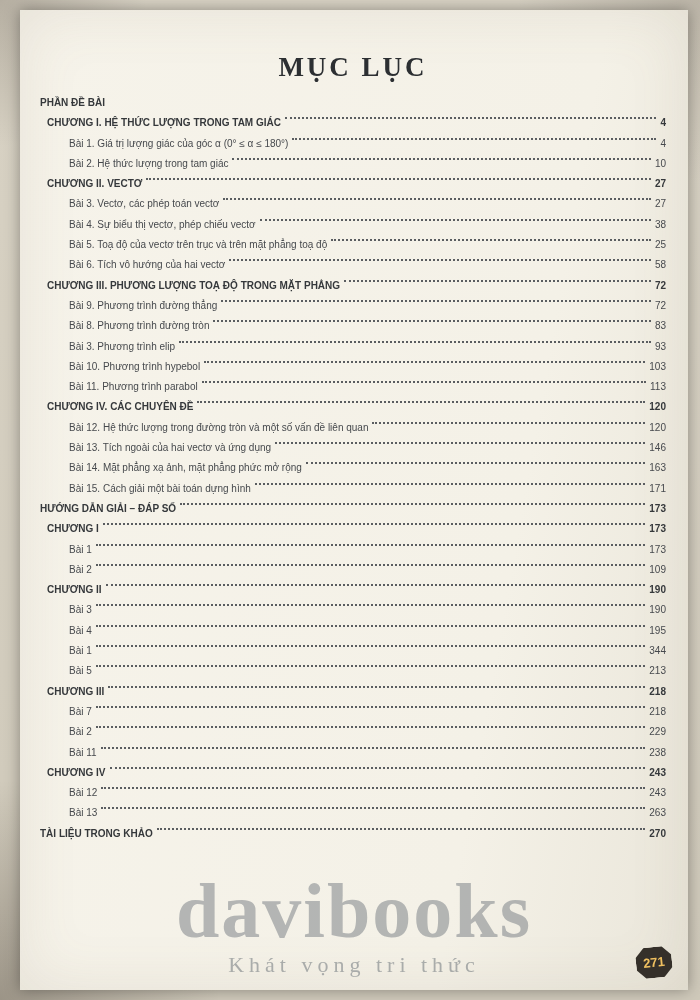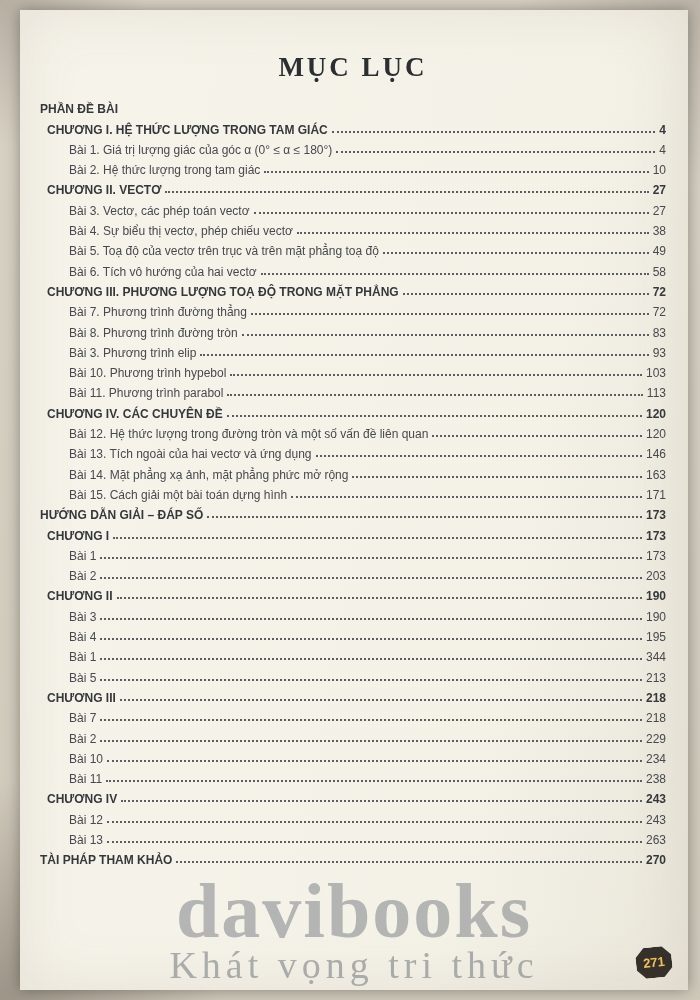--- a/index.html
+++ b/index.html
@@ -25,22 +25,22 @@
     box-sizing:border-box;
     margin-left:8px;
   }
   .title{
     font-family:"Liberation Serif",serif;
     font-size:27px;font-weight:bold;letter-spacing:3px;
     color:#2c2f32;text-align:center;margin:0 0 14px 0;
   }
   .toc{position:relative;z-index:2;}
   .toc-row{
-    display:flex;align-items:flex-end;
-    height:20.3px;font-size:12px;color:#46494d;
+    display:flex;align-items:flex-start;
+    height:20.3px;font-size:10px;color:#46494d;
     white-space:nowrap;
   }
   .toc-row.bold .toc-label,.toc-row.bold .toc-page{font-weight:bold;color:#35383b;}
   .toc-row.lvl0{padding-left:0;}
   .toc-row.lvl1{padding-left:7px;}
   .toc-row.lvl2{padding-left:29px;}
   .toc-label{flex:0 0 auto;padding-bottom:1px;}
   .toc-leader{
     flex:1 1 auto;
     border-bottom:2px dotted #5a5d60;
@@ -53,21 +53,21 @@
     text-align:center;z-index:1;pointer-events:none;
   }
   .wm1{
     font-family:"Liberation Serif",serif;
     font-size:78px;line-height:70px;font-weight:bold;
     color:rgba(125,131,136,.55);
     letter-spacing:2px;
   }
   .wm2{
     font-family:"Liberation Serif",serif;
-    font-size:38px;line-height:38px;
+    font-size:22px;line-height:38px;
     color:rgba(130,136,140,.65);
     letter-spacing:5px;
   }
   .badge{
     position:absolute;right:16px;bottom:12px;
     width:36px;height:31px;
     background:#35302a;
     clip-path:polygon(25% 0,75% 0,100% 30%,100% 70%,75% 100%,25% 100%,0 70%,0 30%);
     color:#f0c060;font-weight:bold;font-size:13px;
     display:flex;align-items:center;justify-content:center;
@@ -119,37 +119,37 @@
 
   <div class="toc-row lvl2">
     <span class="toc-label">Bài 4. Sự biểu thị vectơ, phép chiếu vectơ</span>
     <span class="toc-leader"></span>
     <span class="toc-page">38</span>
   </div>
 
   <div class="toc-row lvl2">
     <span class="toc-label">Bài 5. Toạ độ của vectơ trên trục và trên mặt phẳng toạ độ</span>
     <span class="toc-leader"></span>
-    <span class="toc-page">49</span>
+    <span class="toc-page">25</span>
   </div>
 
   <div class="toc-row lvl2">
     <span class="toc-label">Bài 6. Tích vô hướng của hai vectơ</span>
     <span class="toc-leader"></span>
     <span class="toc-page">58</span>
   </div>
 
   <div class="toc-row lvl1 bold">
     <span class="toc-label">CHƯƠNG III. PHƯƠNG LƯỢNG TOẠ ĐỘ TRONG MẶT PHẲNG</span>
     <span class="toc-leader"></span>
     <span class="toc-page">72</span>
   </div>
 
   <div class="toc-row lvl2">
-    <span class="toc-label">Bài 7. Phương trình đường thẳng</span>
+    <span class="toc-label">Bài 9. Phương trình đường thẳng</span>
     <span class="toc-leader"></span>
     <span class="toc-page">72</span>
   </div>
 
   <div class="toc-row lvl2">
     <span class="toc-label">Bài 8. Phương trình đường tròn</span>
     <span class="toc-leader"></span>
     <span class="toc-page">83</span>
   </div>
 
@@ -215,21 +215,21 @@
 
   <div class="toc-row lvl2">
     <span class="toc-label">Bài 1</span>
     <span class="toc-leader"></span>
     <span class="toc-page">173</span>
   </div>
 
   <div class="toc-row lvl2">
     <span class="toc-label">Bài 2</span>
     <span class="toc-leader"></span>
-    <span class="toc-page">203</span>
+    <span class="toc-page">109</span>
   </div>
 
   <div class="toc-row lvl1 bold">
     <span class="toc-label">CHƯƠNG II</span>
     <span class="toc-leader"></span>
     <span class="toc-page">190</span>
   </div>
 
   <div class="toc-row lvl2">
     <span class="toc-label">Bài 3</span>
@@ -267,25 +267,20 @@
     <span class="toc-page">218</span>
   </div>
 
 
   <div class="toc-row lvl2">
     <span class="toc-label">Bài 2</span>
     <span class="toc-leader"></span>
     <span class="toc-page">229</span>
   </div>
 
-  <div class="toc-row lvl2">
-    <span class="toc-label">Bài 10</span>
-    <span class="toc-leader"></span>
-    <span class="toc-page">234</span>
-  </div>
 
   <div class="toc-row lvl2">
     <span class="toc-label">Bài 11</span>
     <span class="toc-leader"></span>
     <span class="toc-page">238</span>
   </div>
 
   <div class="toc-row lvl1 bold">
     <span class="toc-label">CHƯƠNG IV</span>
     <span class="toc-leader"></span>
@@ -298,21 +293,21 @@
     <span class="toc-page">243</span>
   </div>
 
   <div class="toc-row lvl2">
     <span class="toc-label">Bài 13</span>
     <span class="toc-leader"></span>
     <span class="toc-page">263</span>
   </div>
 
   <div class="toc-row lvl0 bold">
-    <span class="toc-label">TÀI PHÁP THAM KHẢO</span>
+    <span class="toc-label">TÀI LIỆU TRONG KHẢO</span>
     <span class="toc-leader"></span>
     <span class="toc-page">270</span>
   </div>
 </div>
     <div class="watermark">
       <div class="wm1">davibooks</div>
       <div class="wm2">Khát vọng tri thức</div>
     </div>
     <div class="badge">271</div>
   </div>

